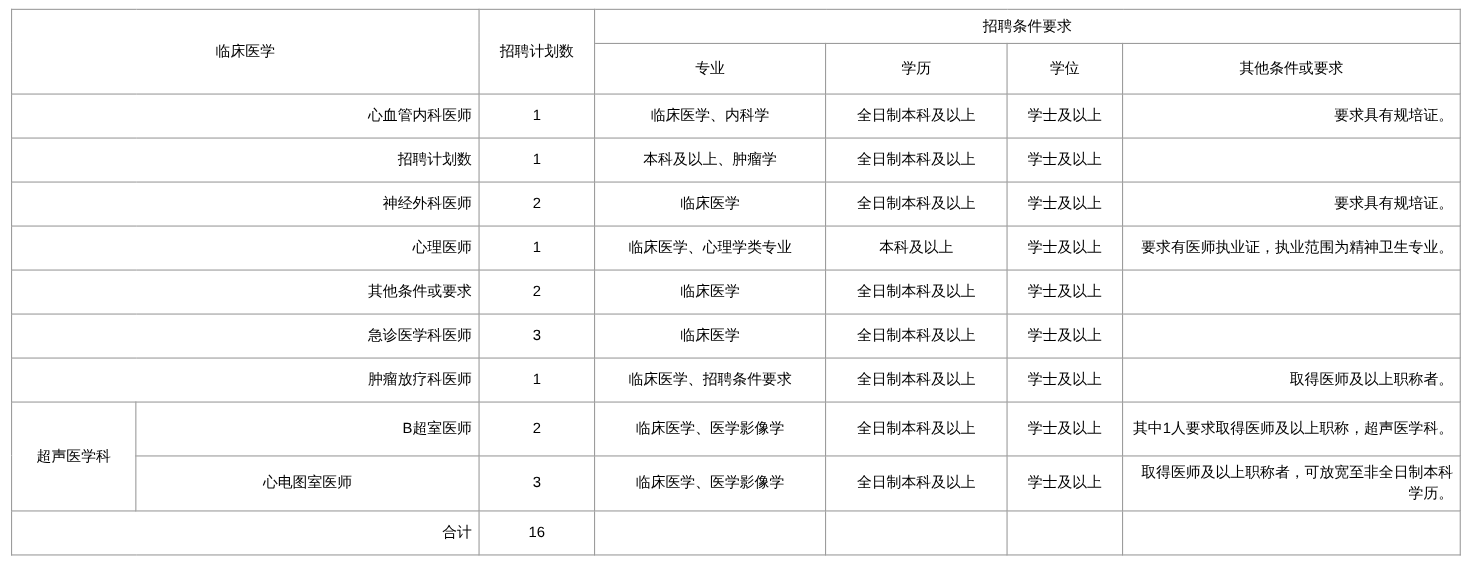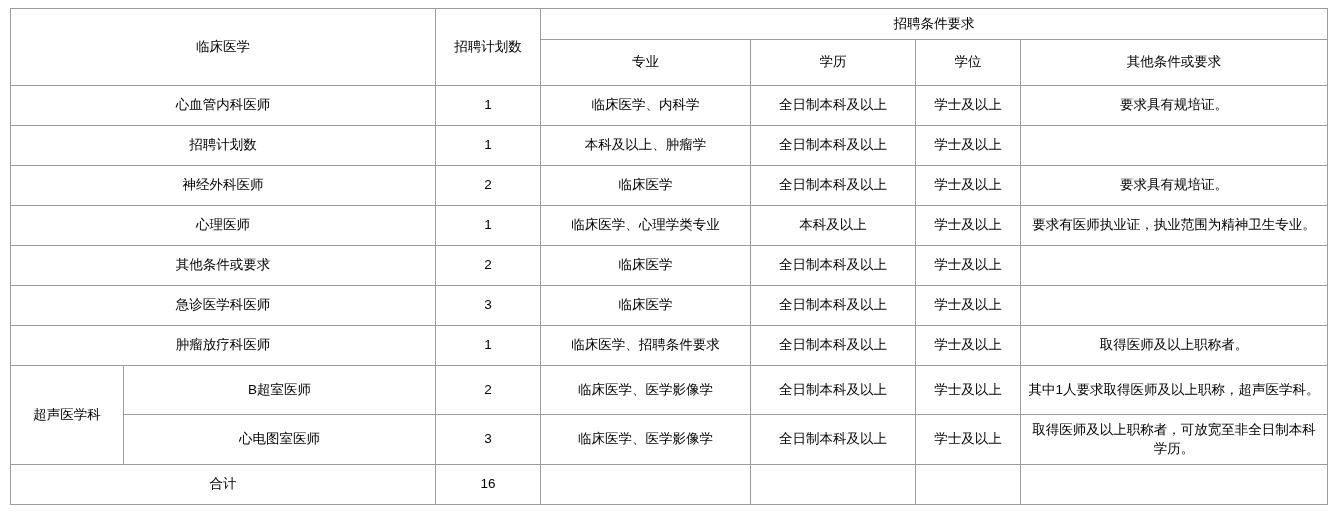--- a/index.html
+++ b/index.html
@@ -30,34 +30,34 @@
   table.recruit td, table.recruit th {
     border: 1px solid #9c9c9c;
     font-weight: normal;
     font-size: 13.5px;
     line-height: 1.45;
     padding: 5px 6px;
     vertical-align: middle;
     box-sizing: border-box;
   }
   .c-center { text-align: center; }
-  .bold { font-weight: bold; }
+  .bold { font-weight: bold; text-align: right; }
   .hdr-group { height: 28px; }
   .hdr-cell { height: 46px; }
   .row-cell { height: 40px; }
   .tall-cell { height: 49px; }
   .col-plan   { width: 105px; }
   .col-major  { width: 210px; }
   .col-edu    { width: 165px; }
   .col-degree { width: 105px; }
   .col-other  { width: 307px; }
   .col-group  { width: 113px; }
   .col-postsub{ width: 312px; }
   .other-text {
-    text-align: center;
+    text-align: right;
     padding-left: 7px;
     padding-right: 5px;
   }
 </style>
 </head>
 <body>
 
 <div class="sheet">
   <table class="recruit">
     <colgroup>

